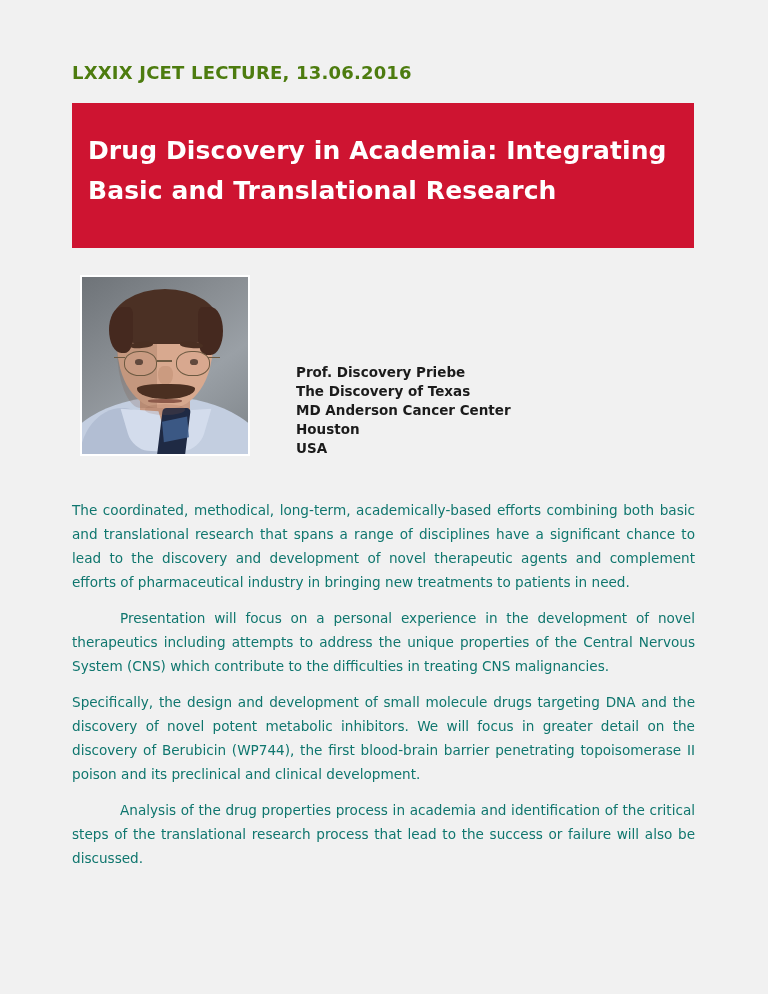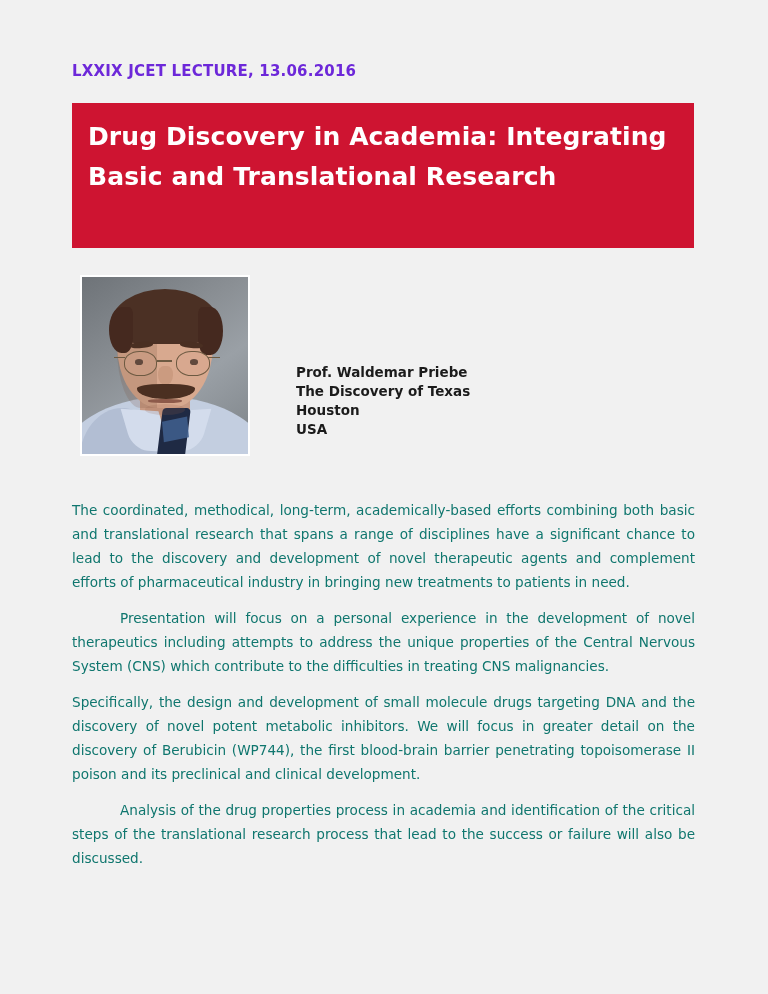--- a/index.html
+++ b/index.html
@@ -21,37 +21,37 @@
     width: 768px;
     height: 994px;
     box-sizing: border-box;
   }
 
   
   .kicker {
     position: absolute;
     left: 72px;
     top: 62px;
-    font-size: 15px;
+    font-size: 18px;
     font-weight: bold;
     letter-spacing: 0.2px;
-    color: #6d28d9;
+    color: #4d7c0f;
     white-space: nowrap;
   }
 
   
   .title-banner {
     position: absolute;
     left: 72px;
     top: 103px;
     width: 622px;
     height: 145px;
     background: #ce1431;
     box-sizing: border-box;
-    padding: 14px 22px 0 16px;
+    padding: 28px 22px 0 16px;
   }
   .title-text {
     font-size: 25px;
     font-weight: bold;
     line-height: 40px;
     color: #ffffff;
     letter-spacing: 0.1px;
   }
 
   
@@ -347,22 +347,23 @@
       <div class="p-temple l"></div>
       <div class="p-temple r"></div>
       <div class="p-nose"></div>
       <div class="p-mustache"></div>
       <div class="p-mouth"></div>
       <div class="p-chin"></div>
     </div>
   </div>
 
   <div class="speaker">
-    <div>Prof. Waldemar Priebe</div>
+    <div>Prof. Discovery Priebe</div>
     <div>The Discovery of Texas</div>
+    <div>MD Anderson Cancer Center</div>
     <div>Houston</div>
     <div>USA</div>
   </div>
 
   <div class="abstract">
     <p>The coordinated, methodical, long-term, academically-based efforts combining both basic and translational research that spans a range of disciplines have a significant chance to lead to the discovery and development of novel therapeutic agents and complement efforts of pharmaceutical industry in bringing new treatments to patients in need.</p>
     <p class="indented">Presentation will focus on a personal experience in the development of novel therapeutics including attempts to address the unique properties of the Central Nervous System (CNS) which contribute to the difficulties in treating CNS malignancies.</p>
     <p>Specifically, the design and development of small molecule drugs targeting DNA and the discovery of novel potent metabolic inhibitors.  We will focus in greater detail on the discovery of Berubicin (WP744), the first blood-brain barrier penetrating topoisomerase II poison and its preclinical and clinical development.</p>
     <p class="indented">Analysis of the drug properties process in academia and identification of the critical steps of the translational research process that lead to the success or failure will also be discussed.</p>
   </div>

